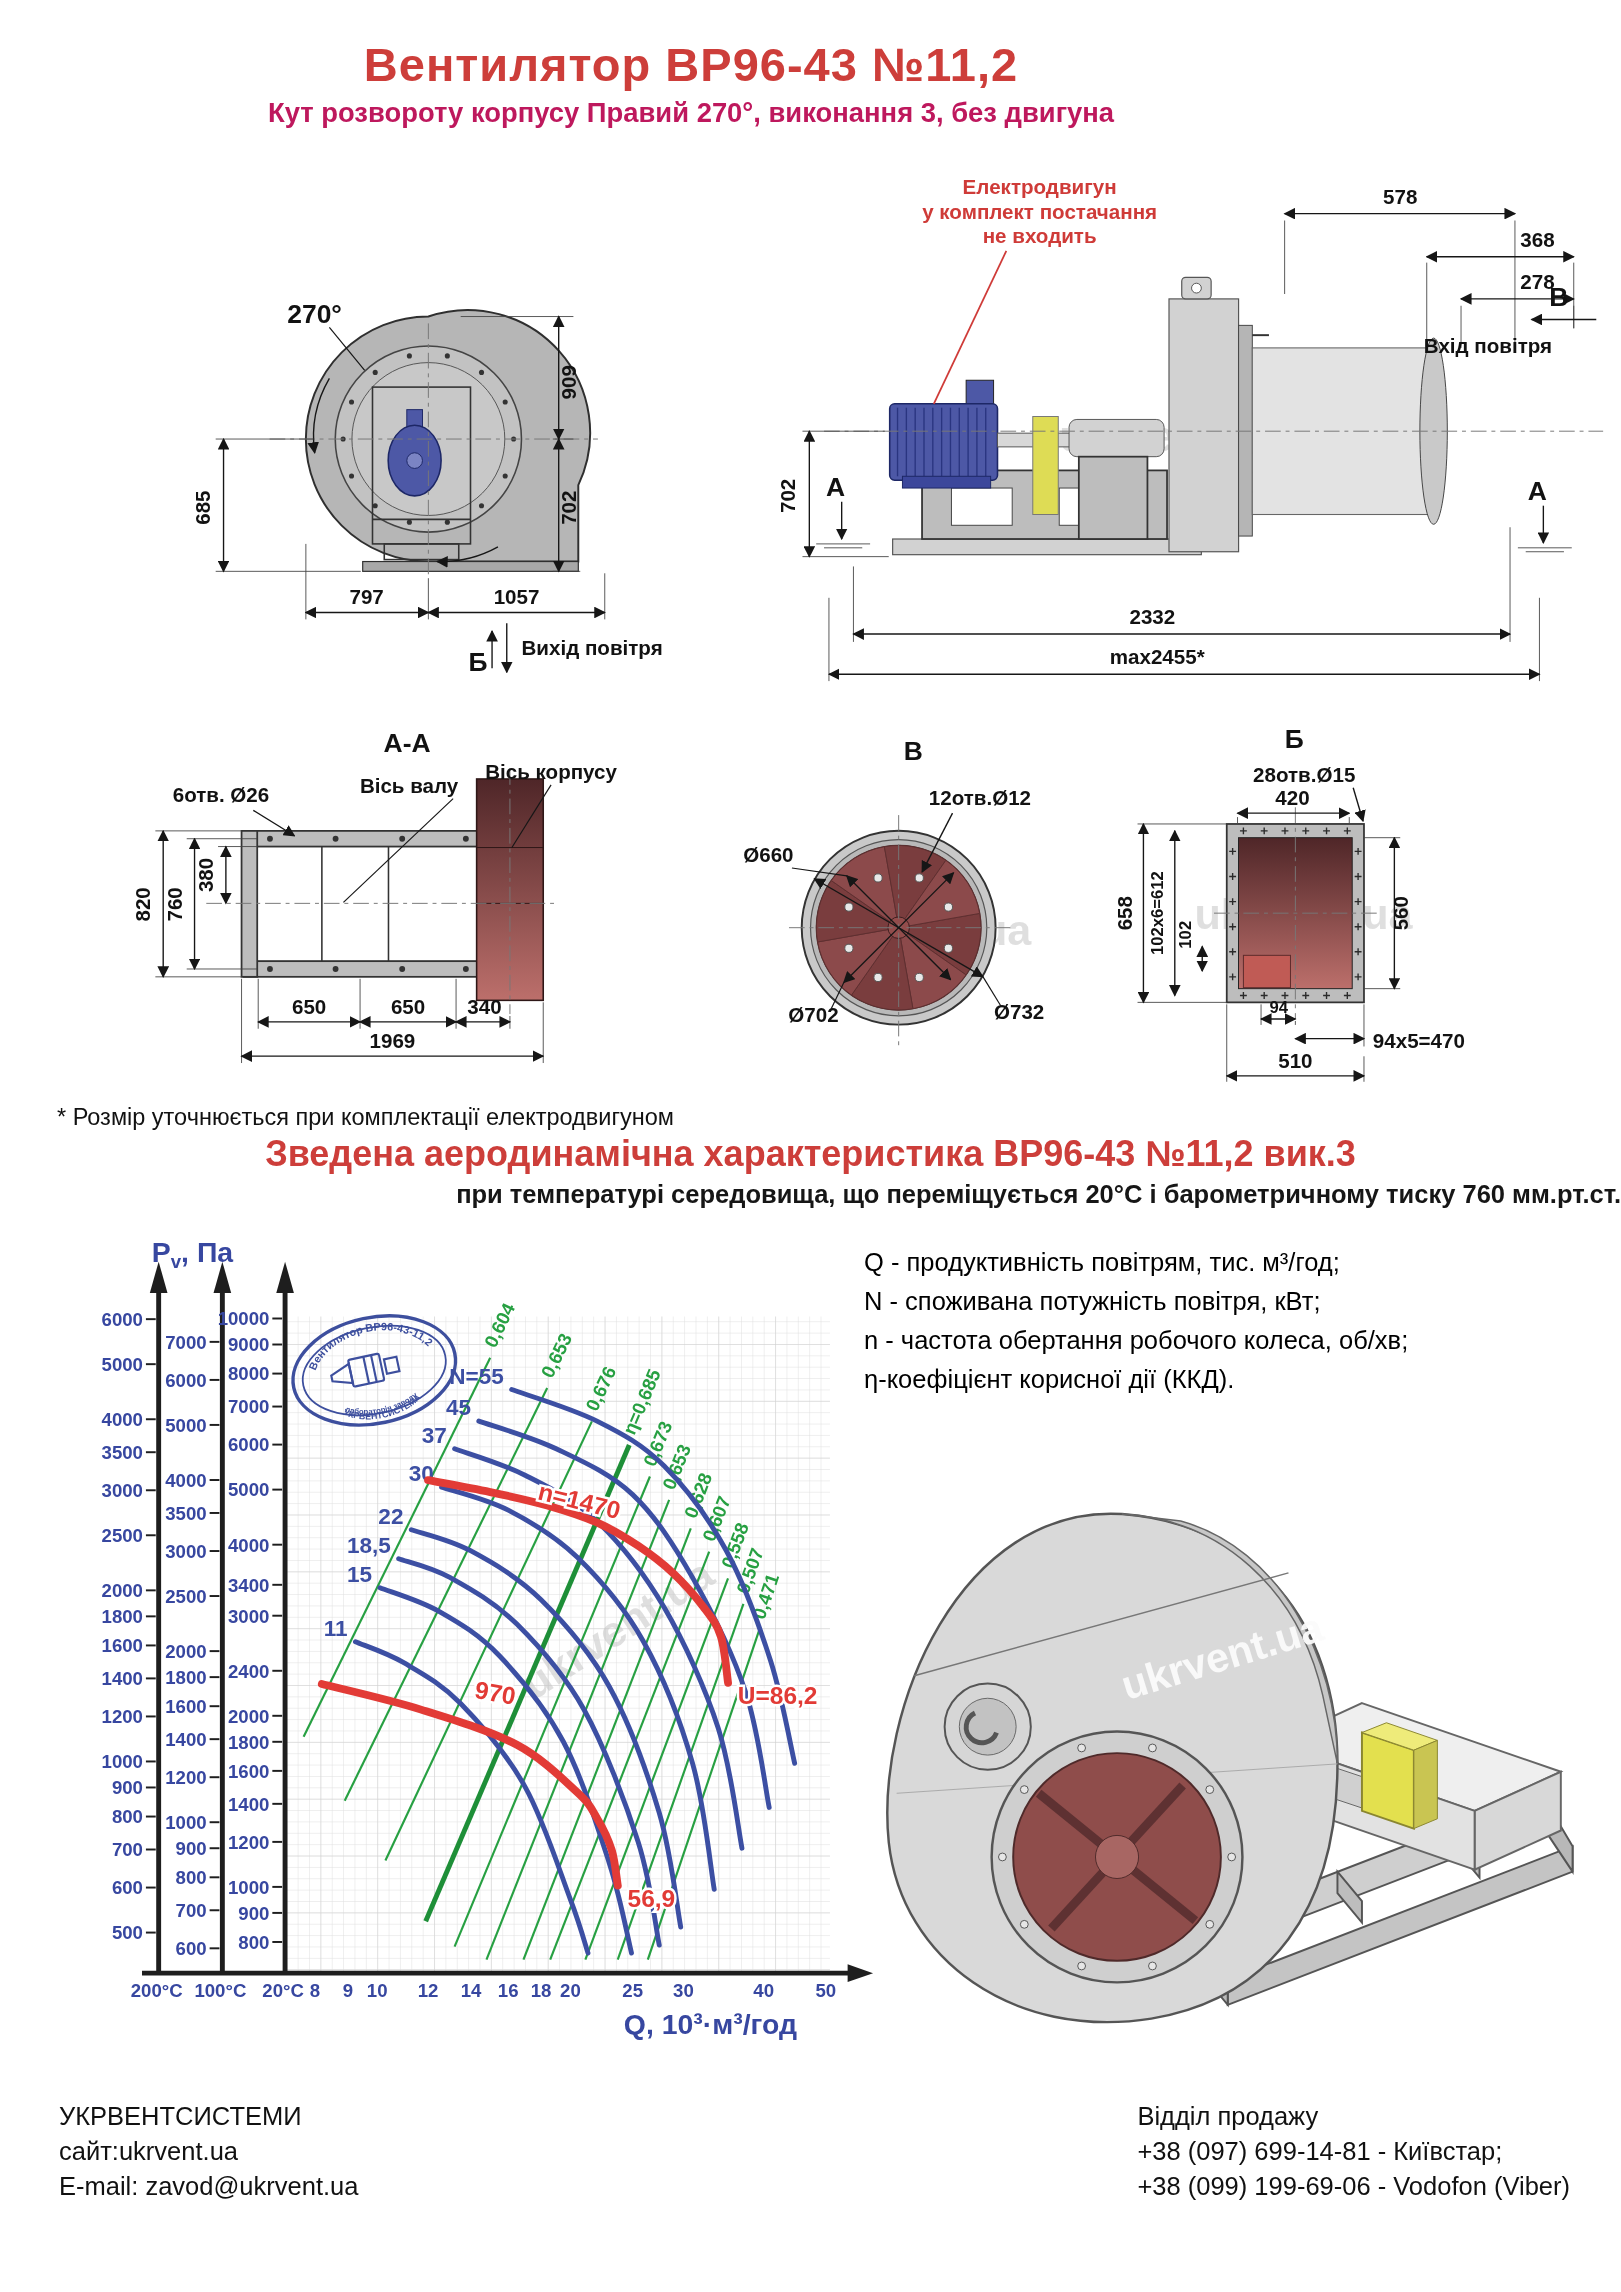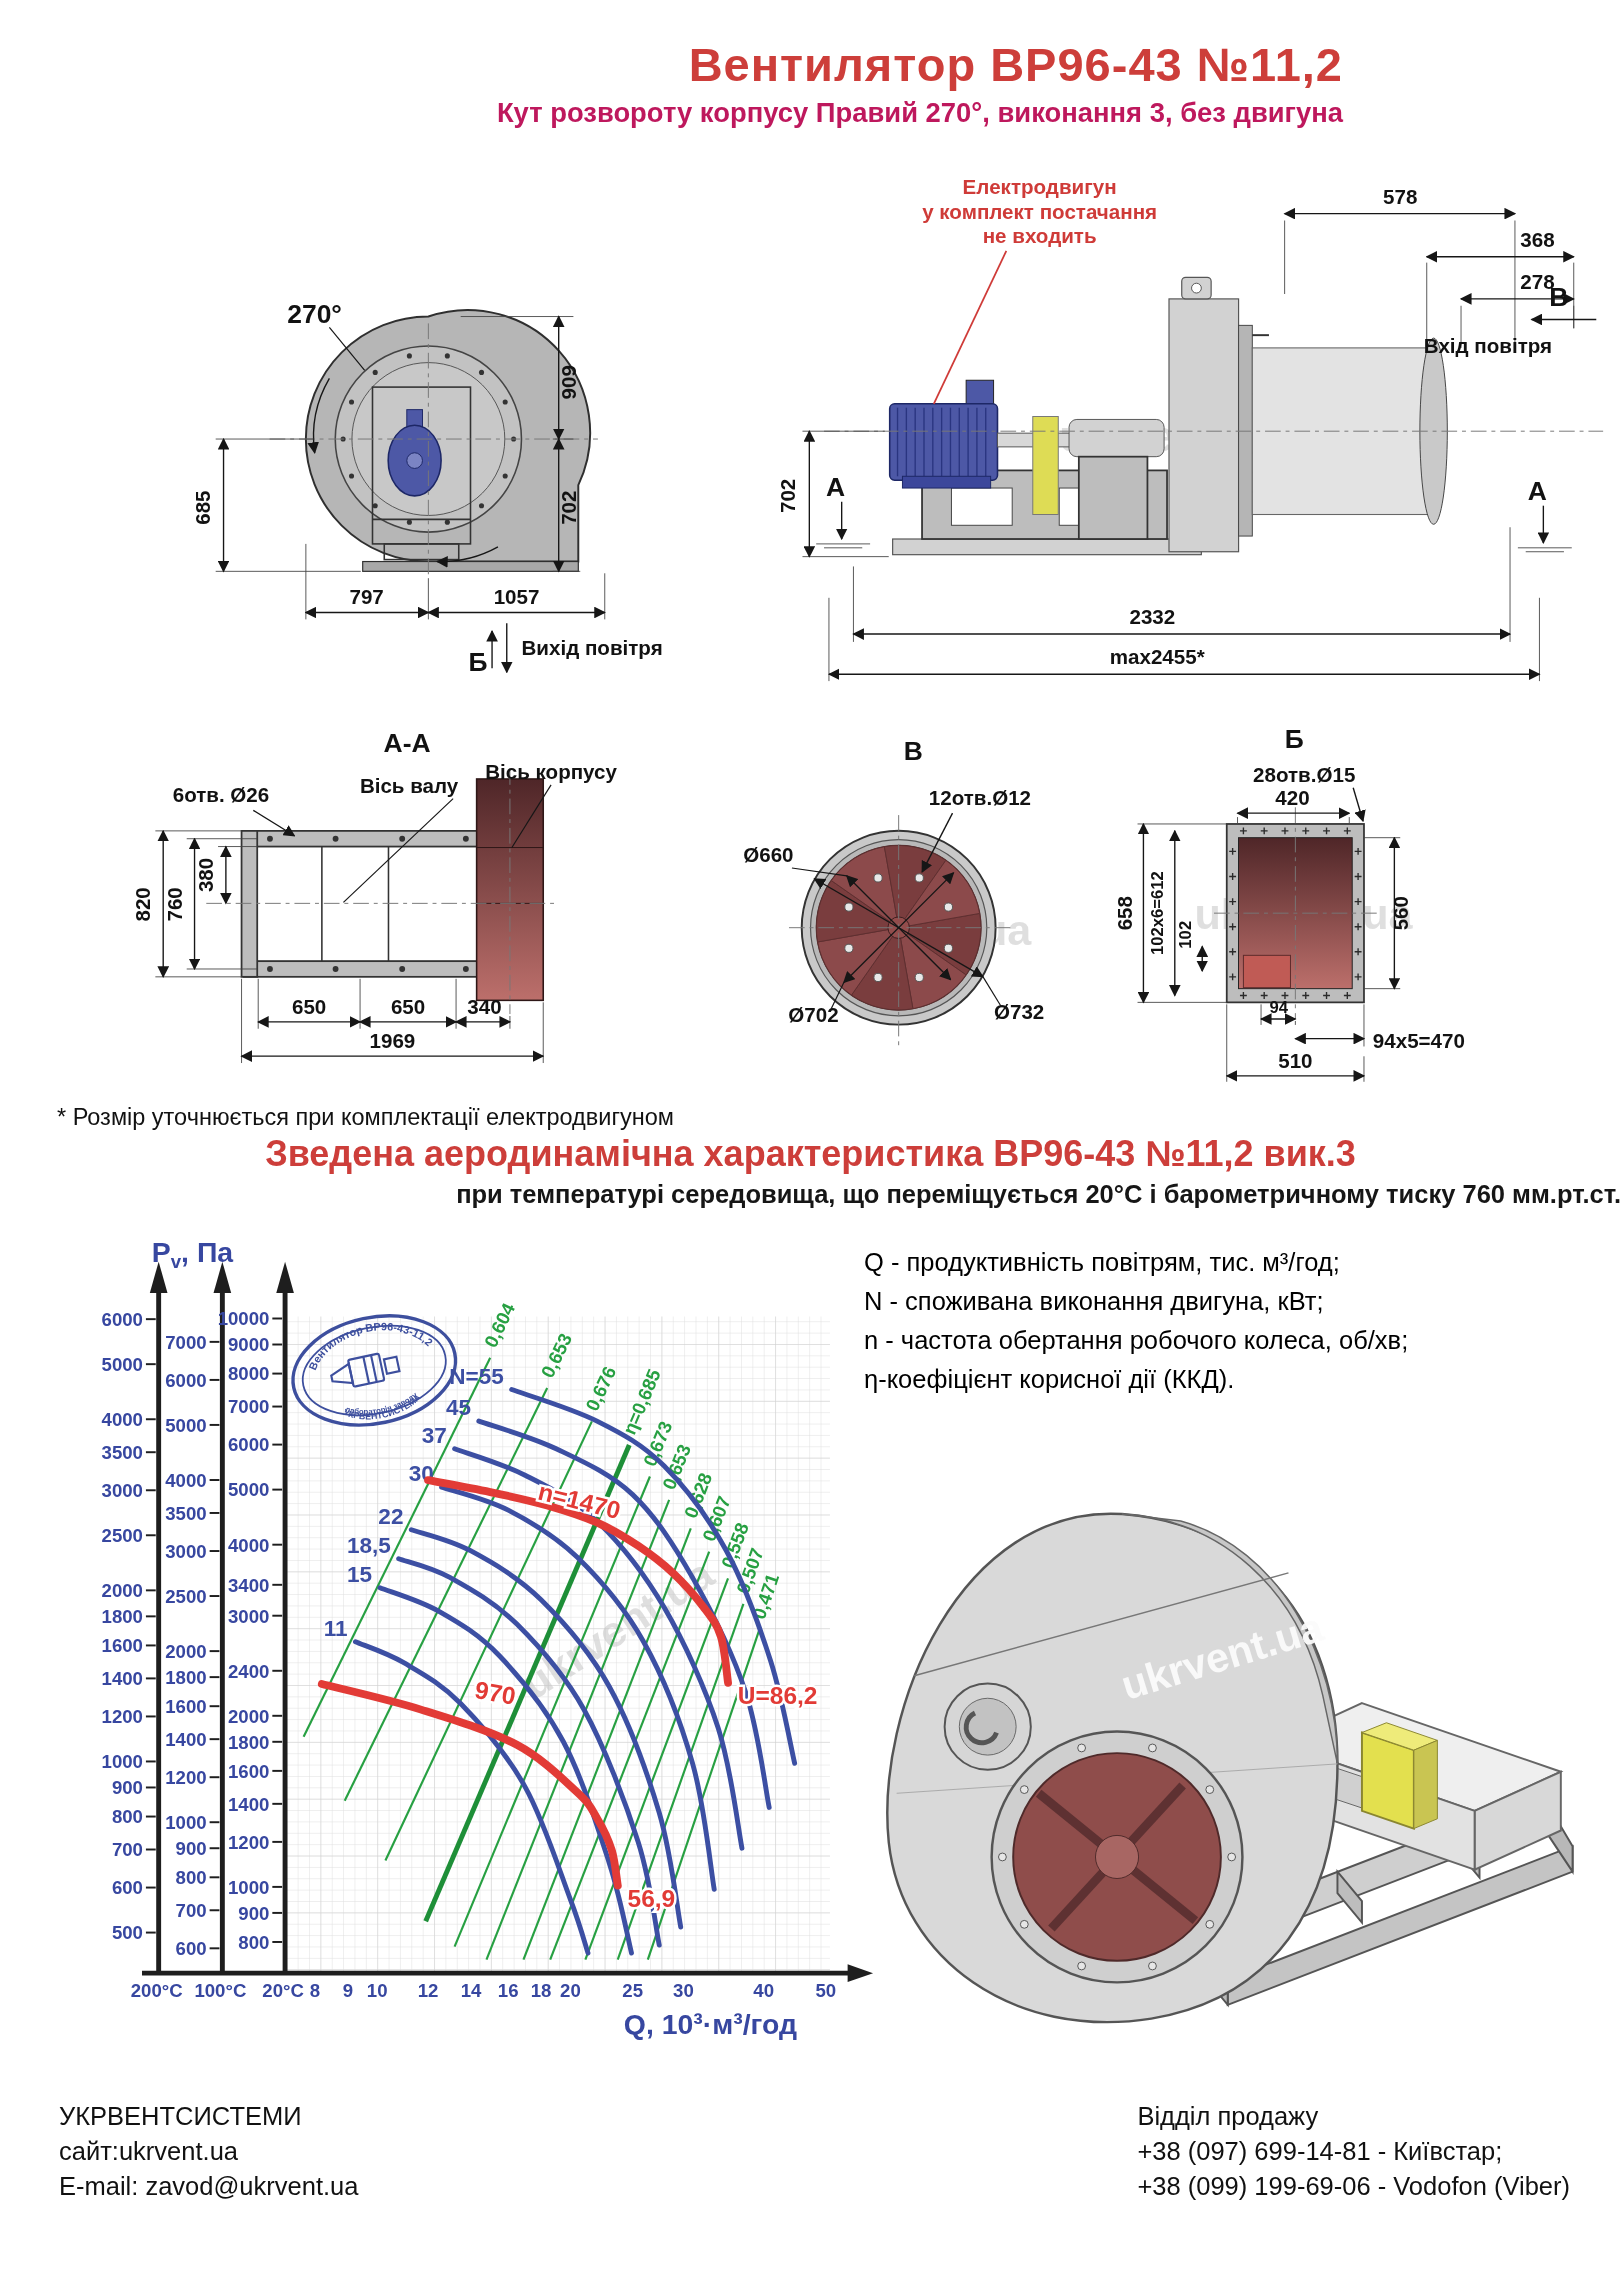--- a/index.html
+++ b/index.html
@@ -1,19 +1,19 @@
 <!DOCTYPE html>
 <html><head>
 <meta charset="utf-8">
 <style>
   html,body{margin:0;padding:0;background:#e8e8e8}
   .page{position:relative;width:1621px;height:2293px;margin:0 auto;background:#fff;
         font-family:"Liberation Sans",sans-serif;overflow:hidden}
   .abs{position:absolute}
-  .header{left:39px;top:39px;width:1304px;text-align:right}
+  .header{left:39px;top:39px;width:1304px;text-align:center}
   .title{font-weight:bold;font-size:47px;color:#cd3e3a;letter-spacing:1px;line-height:1.1}
   .subtitle{font-weight:bold;font-size:27.4px;color:#be185d;margin-top:5.9px}
   .footnote{left:57px;top:1104px;font-size:23.5px;color:#111}
   .aero-head{left:0;top:1133px;width:1621px;text-align:center;font-weight:bold;font-size:36px;color:#cd3e3a}
   .aero-sub{left:0;top:1180px;width:1621px;text-align:right;font-weight:bold;font-size:25.5px;color:#161616}
   .legend{left:864px;top:1243px;width:706px;font-size:25.5px;color:#000;line-height:39px}
   .footer-l{left:59px;top:2099px;font-size:25.5px;color:#111;line-height:35px}
   .footer-r{right:51px;top:2099px;font-size:25.5px;color:#111;line-height:35px;text-align:left}
   svg text{font-family:"Liberation Sans",sans-serif}
   .dimt{font-weight:bold;font-size:21px;fill:#121212}
@@ -400,21 +400,21 @@
     </g>
   </svg>
 
   <div class="abs footnote">* Розмір уточнюється при комплектації електродвигуном</div>
 
   <div class="abs aero-head">Зведена аеродинамічна характеристика ВР96-43 №11,2 вик.3</div>
   <div class="abs aero-sub">при температурі середовища, що переміщується 20°С і барометричному тиску 760 мм.рт.ст.</div>
 
   <div class="abs legend">
     <div>Q - продуктивність повітрям, тис. м³/год;</div>
-    <div>N - споживана виконання двигуна, кВт;</div>
+    <div>N - споживана потужність повітря, кВт;</div>
     <div>n - частота обертання робочого колеса, об/хв;</div>
     <div>η-коефіцієнт корисної дії (ККД).</div>
   </div>
 
   <svg id="aero-chart" class="abs" style="left:93px;top:1230px" width="784" height="814" viewBox="0 0 800 830">
     <rect x="196" y="88" width="556" height="670" fill="#fff"></rect>
     <rect x="196" y="88" width="556" height="670" fill="url(#grid)"></rect>
     <rect x="196" y="88" width="556" height="670" fill="url(#grid2)"></rect>
     <text class="wm" x="450" y="480" font-size="130" transform="rotate(-33 450 480)" opacity="0.38">ukrvent.ua</text>
     <g id="g-eff">

